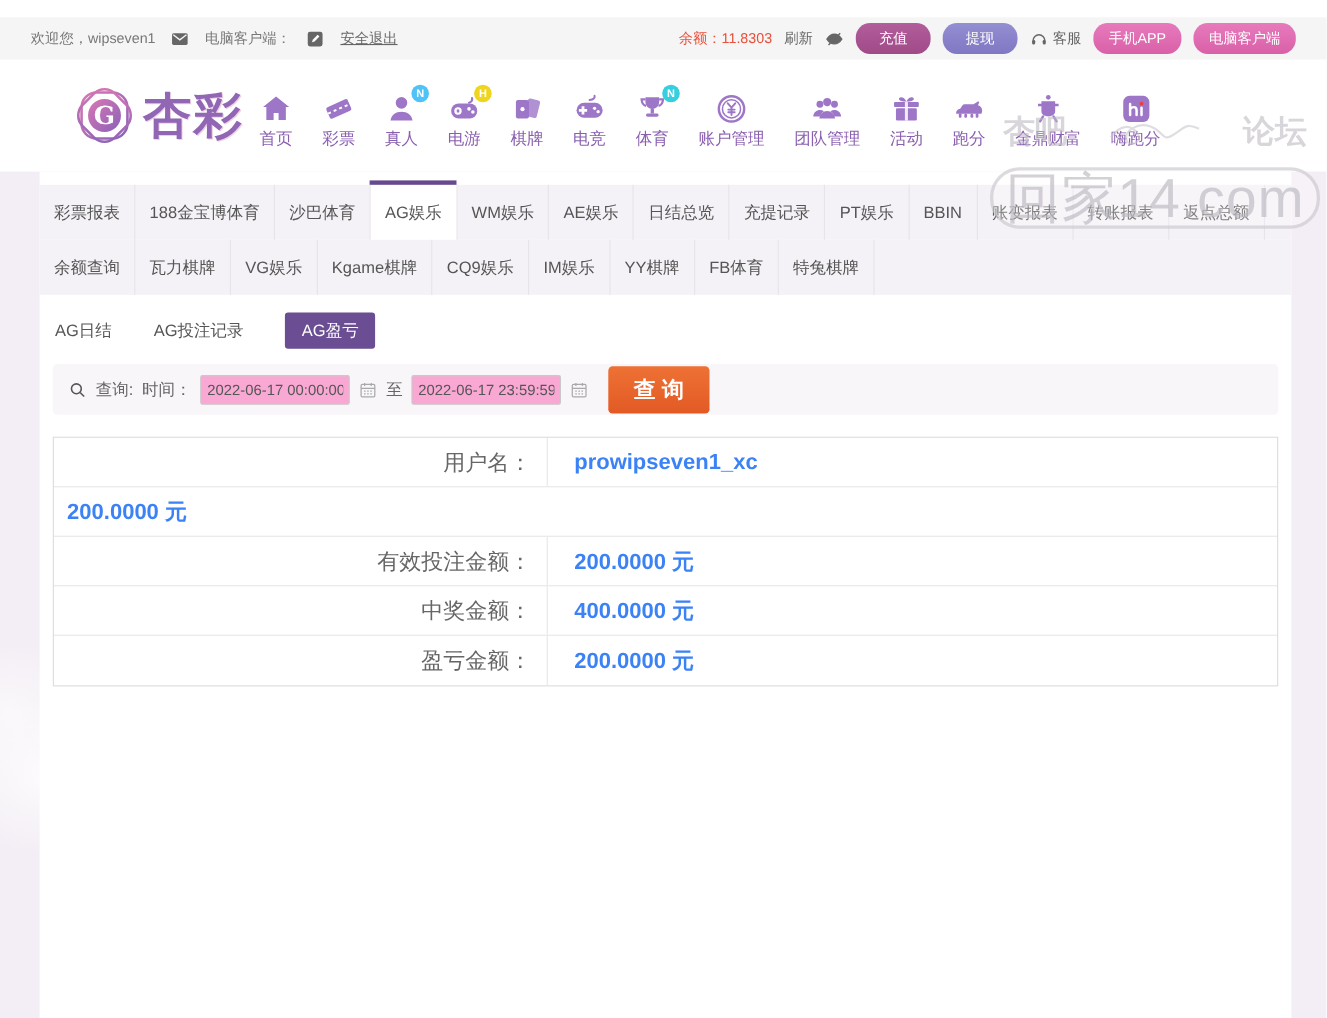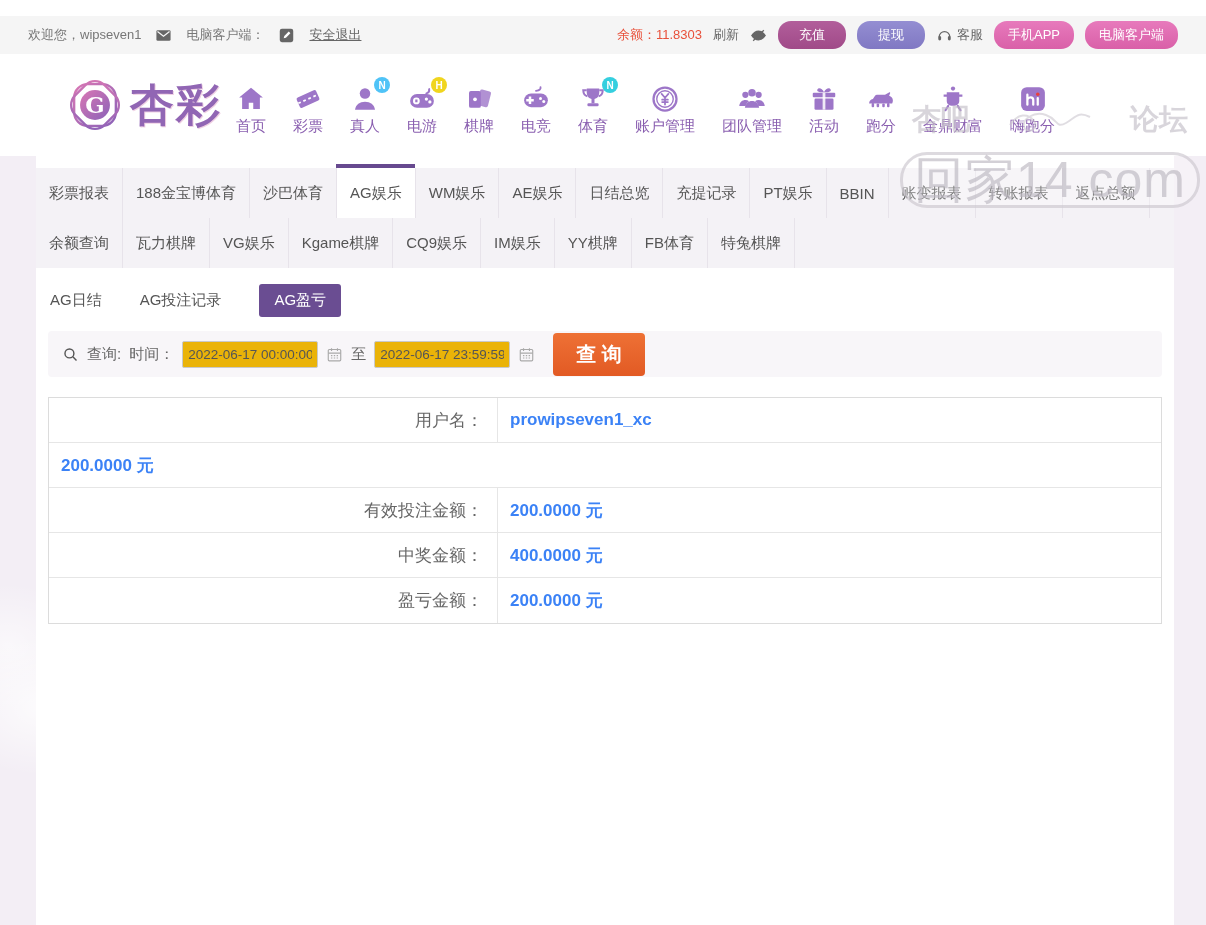--- a/index.html
+++ b/index.html
@@ -59,25 +59,25 @@
   .subtab{font-size:15px;color:#555;cursor:pointer;padding:7px 0;margin-right:38px;}
   .subtab.active{background:#6a4d92;color:#fff;border-radius:3px;padding:7px 15px;}
   .search-panel{margin:14px 12px 0;background:#f8f6f9;border-radius:4px;height:46px;
     display:flex;align-items:center;padding:0 14px;font-size:15px;color:#666;}
   .search-panel > *{margin-right:8px;}
   .sicon{width:17px;height:17px;display:inline-flex;color:#555;}
   .sicon svg{width:100%;height:100%;}
   .cal{width:17px;height:17px;display:inline-flex;color:#a9a9a9;cursor:pointer;}
   .cal svg{width:100%;height:100%;}
   .time-input{width:136px;height:27px;border:1px solid #c9c9c9;border-radius:2px;padding:0 5px;
-    font-size:13.5px;color:#555;font-family:inherit;background:#eab308;}
+    font-size:13.5px;color:#555;font-family:inherit;background:#f9a8d4;}
   .btn-query{margin-left:10px;background:linear-gradient(#ee7135,#e25a24);color:#fff;border:none;
     border-radius:4px;font-size:20px;font-weight:bold;padding:8px 23px;cursor:pointer;font-family:inherit;}
   .report-table{margin:20px 12px 0;border:1px solid #dcdcdc;}
-  .trow{display:flex;height:45px;align-items:stretch;border-bottom:1px solid #e6e6e6;font-size:17px;}
+  .trow{display:flex;height:45px;align-items:stretch;border-bottom:1px solid #e6e6e6;font-size:20px;gap:12px;}
   .trow:last-child{border-bottom:none;}
   .tlabel{width:449px;color:#666;border-right:1px solid #e6e6e6;display:flex;align-items:center;
     justify-content:flex-end;padding-right:14px;}
   .tvalue{display:flex;align-items:center;padding-left:12px;color:#3b82f6;font-weight:bold;}
 </style>
 </head>
 <body>
 
 <div class="page">
 

